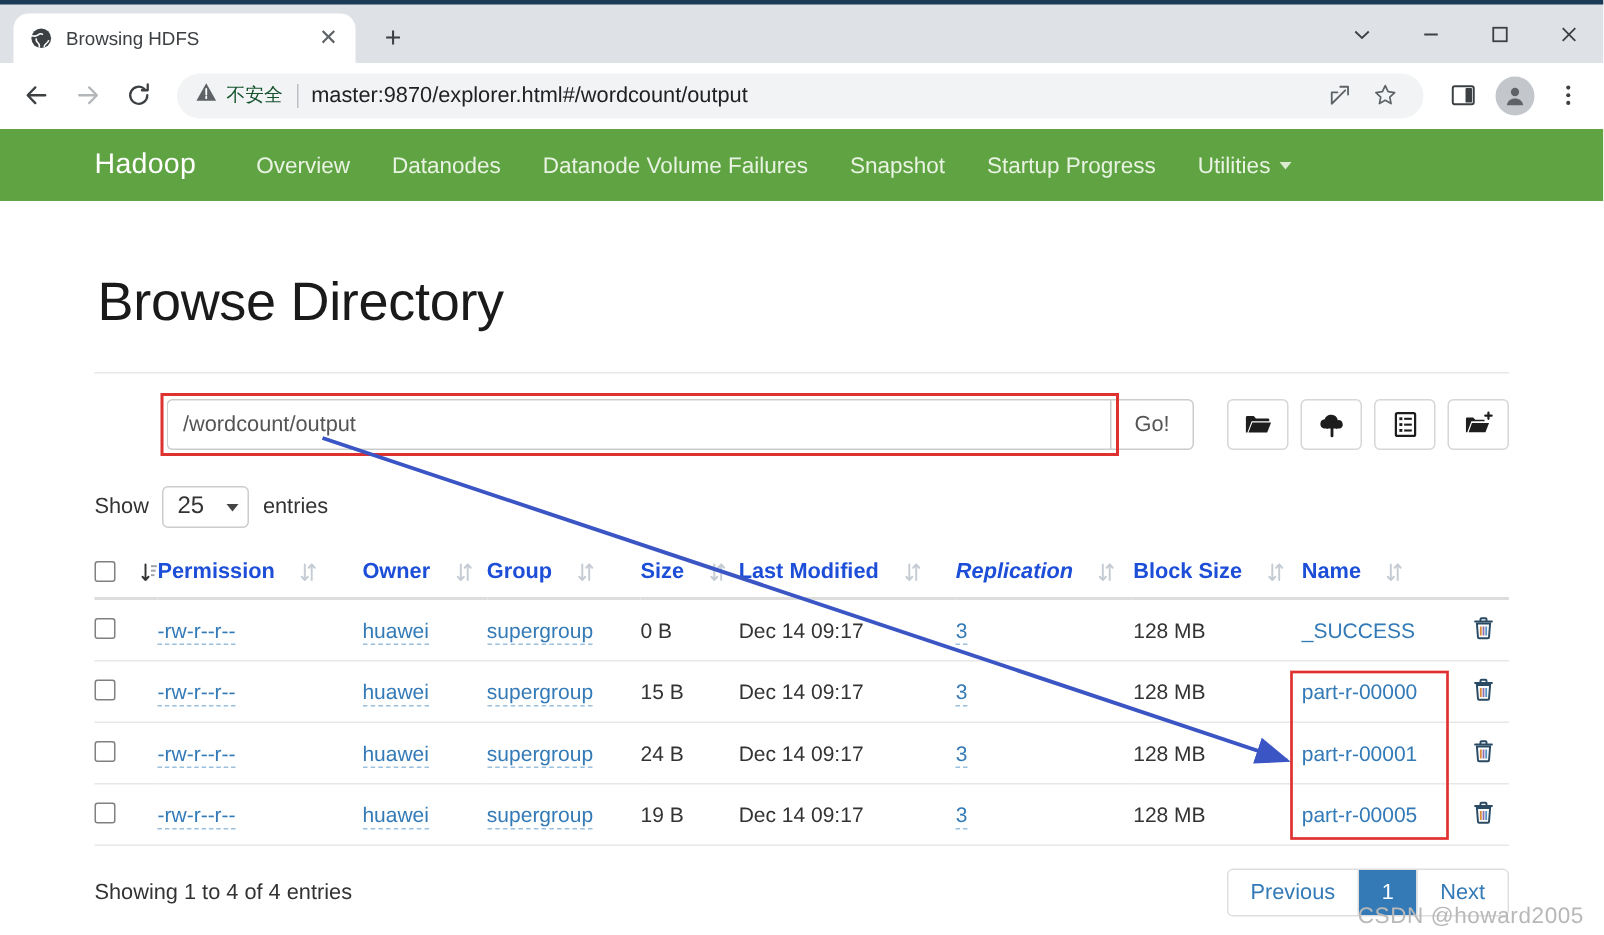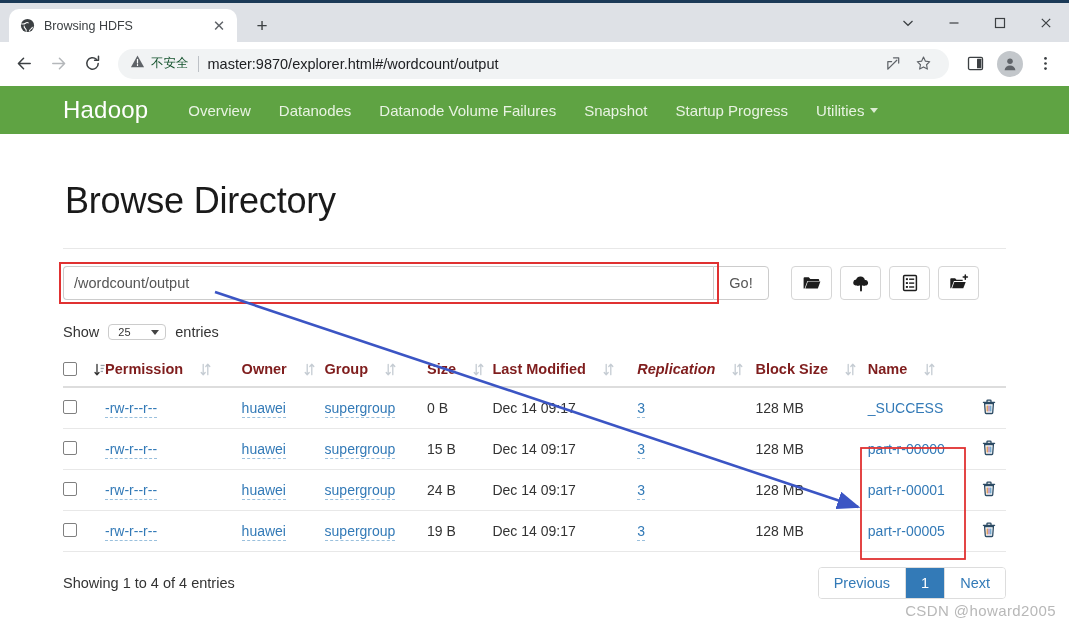--- a/index.html
+++ b/index.html
@@ -97,21 +97,21 @@
 
   
   .viewport { position: relative; height: 537px; background: #fff; overflow: hidden; }
 
   .navbar {
     height: 48px; background: #5fa343;
     display: flex; align-items: center;
     padding-left: 63px; gap: 0;
   }
   .brand {
-    color: #ffffff; font-size: 24px; font-weight: 400;
+    color: #ffffff; font-size: 19px; font-weight: 400;
     margin-right: 26px; letter-spacing: .2px;
   }
   .nav-link {
     color: #e8f3e2; font-size: 15px;
     padding: 0 14px; white-space: nowrap;
     display: flex; align-items: center; gap: 6px;
   }
   .caret {
     width: 0; height: 0;
     border-left: 4px solid transparent;
@@ -121,21 +121,21 @@
   }
 
   .container { padding: 0 63px; }
 
   .page-title {
     font-size: 36px; font-weight: 400; color: #1a1a1a;
     margin: 46px 0 0 2px; letter-spacing: -.2px;
   }
   .title-rule { border-bottom: 1px solid #e8e8e8; margin-top: 26px; }
 
-  .pathrow { display: flex; align-items: center; margin-top: 17px; gap: 22px; }
+  .pathrow { display: flex; align-items: center; margin-top: 17px; gap: 22px; margin-left: 48px; }
   .input-group { display: flex; flex: 1; max-width: 706px; }
   .path-input {
     flex: 1; height: 34px;
     border: 1px solid #cccccc; border-right: none;
     border-radius: 4px 0 0 4px;
     display: flex; align-items: center;
     padding-left: 10px;
     font-size: 14.5px; color: #555;
     background: #fff;
     position: relative;
@@ -166,26 +166,26 @@
 
   .table-controls {
     display: flex; align-items: center; justify-content: space-between;
     margin-top: 24px;
   }
   .show-entries {
     display: flex; align-items: center; gap: 9px;
     font-size: 14.5px; color: #333;
   }
   .select-box {
-    height: 16px; min-width: 58px;
+    height: 28px; min-width: 58px;
     border: 1px solid #cccccc; border-radius: 4px;
     background: #fff;
     display: flex; align-items: center; justify-content: space-between;
     padding: 0 6px 0 9px; gap: 6px;
-    font-size: 11px; color: #333;
+    font-size: 16px; color: #333;
   }
   .sel-caret {
     width: 0; height: 0;
     border-left: 4px solid transparent;
     border-right: 4px solid transparent;
     border-top: 5px solid #444;
   }
   .search-wrap {
     display: flex; align-items: center; gap: 9px;
     font-size: 14.5px; color: #333;
@@ -193,21 +193,21 @@
   .search-input {
     width: 156px; height: 30px;
     border: 1px solid #cccccc; border-radius: 4px;
     background: #fff;
   }
 
   table.files { width: 100%; border-collapse: collapse; margin-top: 14px; }
   table.files thead th {
     border-bottom: 2px solid #dddddd;
     padding: 7px 0 9px 0;
-    font-size: 14.5px; font-weight: bold; color: #7f1d1d;
+    font-size: 14.5px; font-weight: bold; color: #1d4ed8;
     text-align: left;
     white-space: nowrap;
     margin-left: 28px;
   }
   table.files tbody td {
     border-bottom: 1px solid #e8e8e8;
     padding: 10px 0;
     font-size: 14px; color: #333;
     white-space: nowrap;
   }

